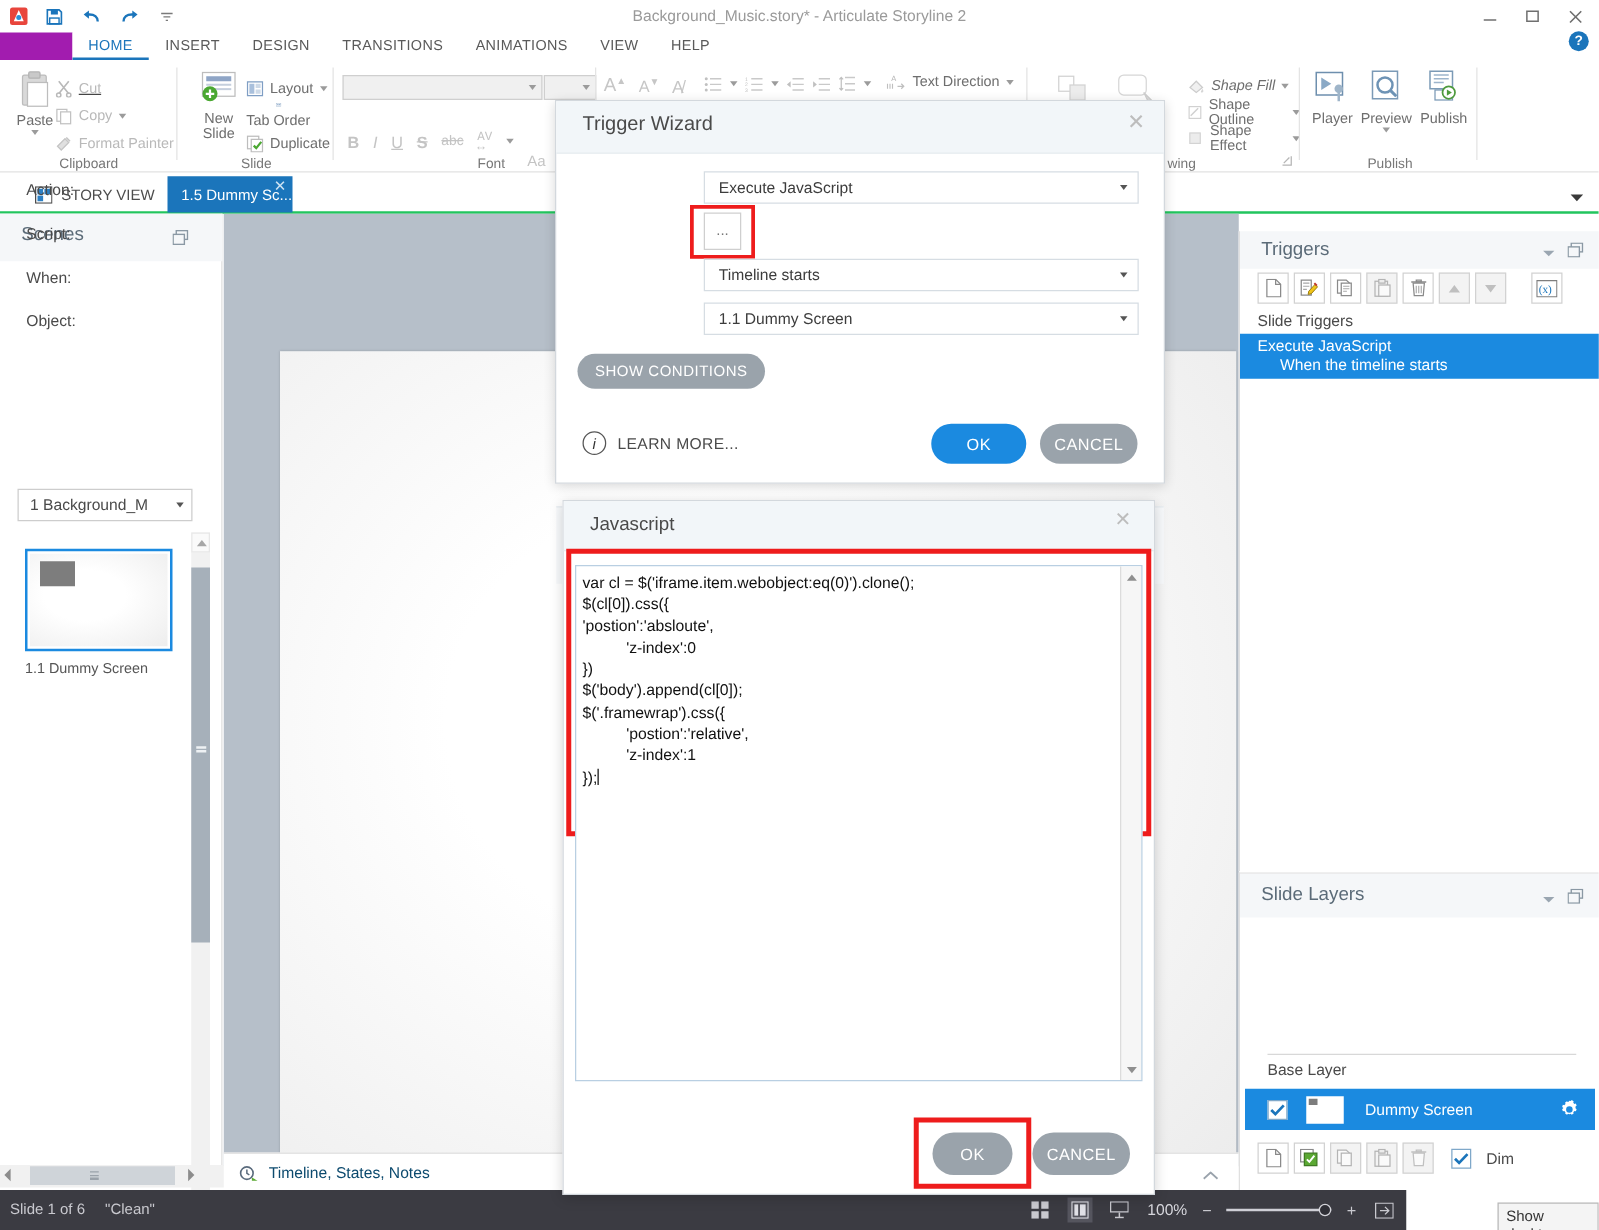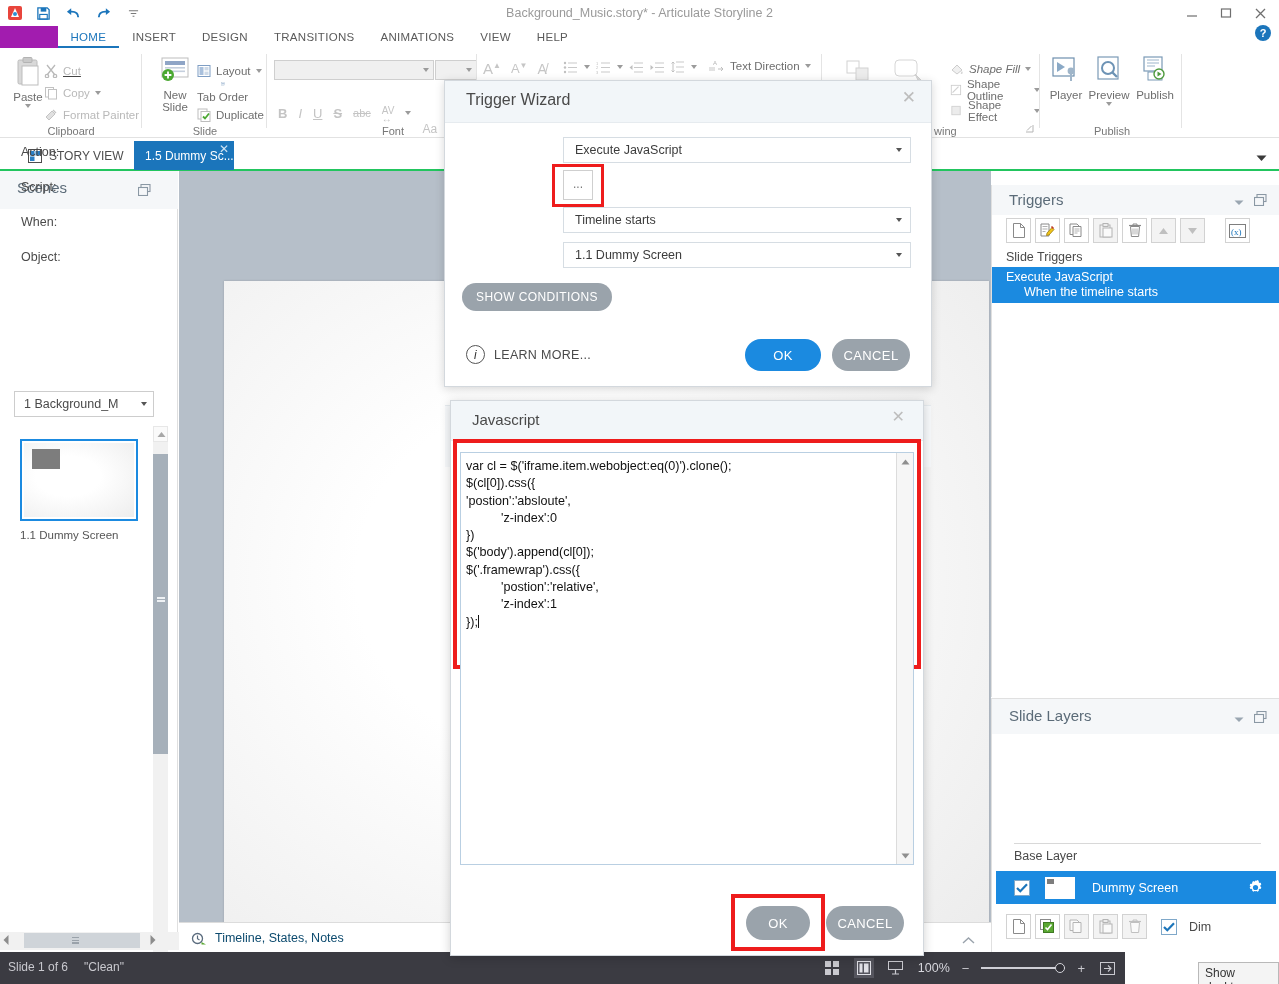--- a/index.html
+++ b/index.html
@@ -312,21 +312,21 @@
       <span style="font-size:15px;">A<sup style="font-size:8px;">▲</sup></span>
       <span style="font-size:13px;">A<sup style="font-size:8px;">▼</sup></span>
       <span style="font-size:14px;">A̸</span>
     </div>
     <div style="position:absolute;left:10px;top:42px;display:flex;align-items:center;gap:11px;color:#c4c4c4;font-size:13px;">
       <b>B</b>
       <i>I</i>
       <u>U</u>
       <b style="text-decoration:line-through;">S</b>
       <span style="font-size:11px;text-decoration:line-through;">abc</span>
-      <span style="font-size:10px;">AV<span style="display:block;line-height:5px;">↔</span></span>
+      <span style="font-size:10px;font-family:Liberation Mono, monospace;">AV<span style="display:block;line-height:5px;">↔</span></span>
       <span class="caret"></span>
       <span style="font-size:12px;margin-top:32px;">Aa</span>
     </div>
     <div class="rgroup-label" style="left:40px;width:170px;">Font</div>
     <div class="rgroup-sep" style="left:208px;"></div>
   </div>
 
   <div class="rgroup" style="left:557px;width:275px;">
     <div style="position:absolute;left:6px;top:12px;display:flex;align-items:center;gap:6px;color:#c6c6c6;">
       <svg width="15" height="13" viewBox="0 0 15 13">

